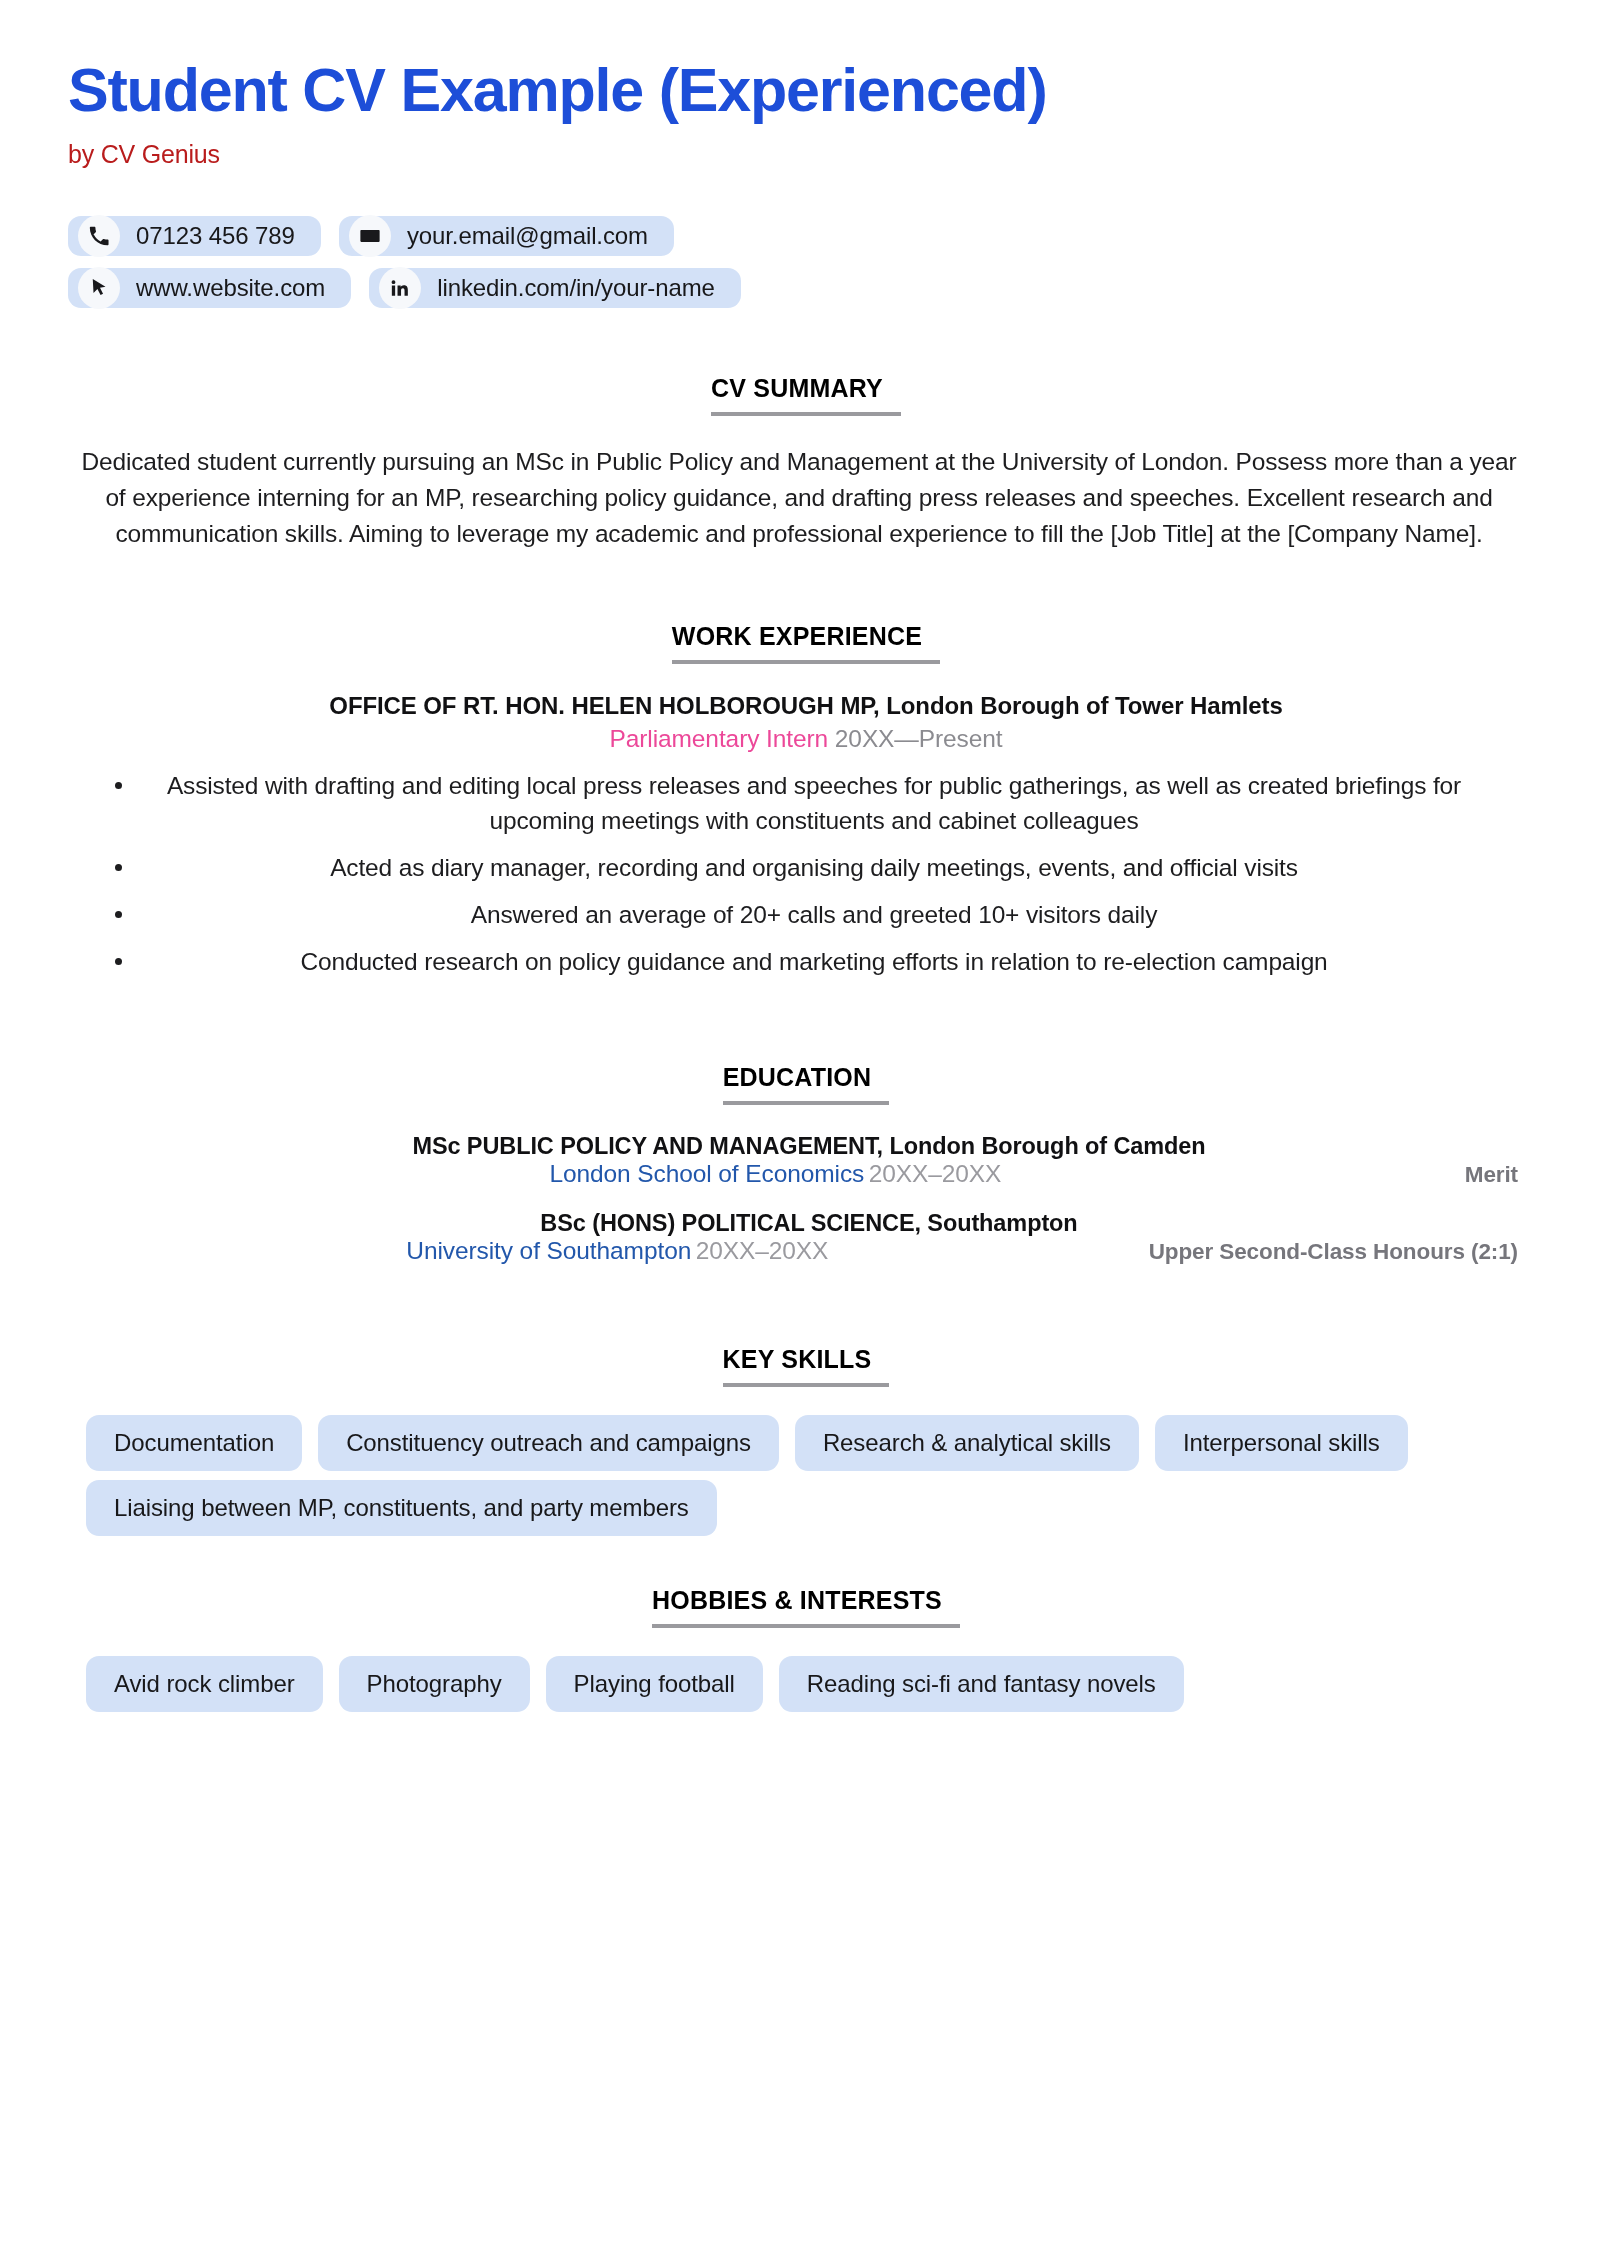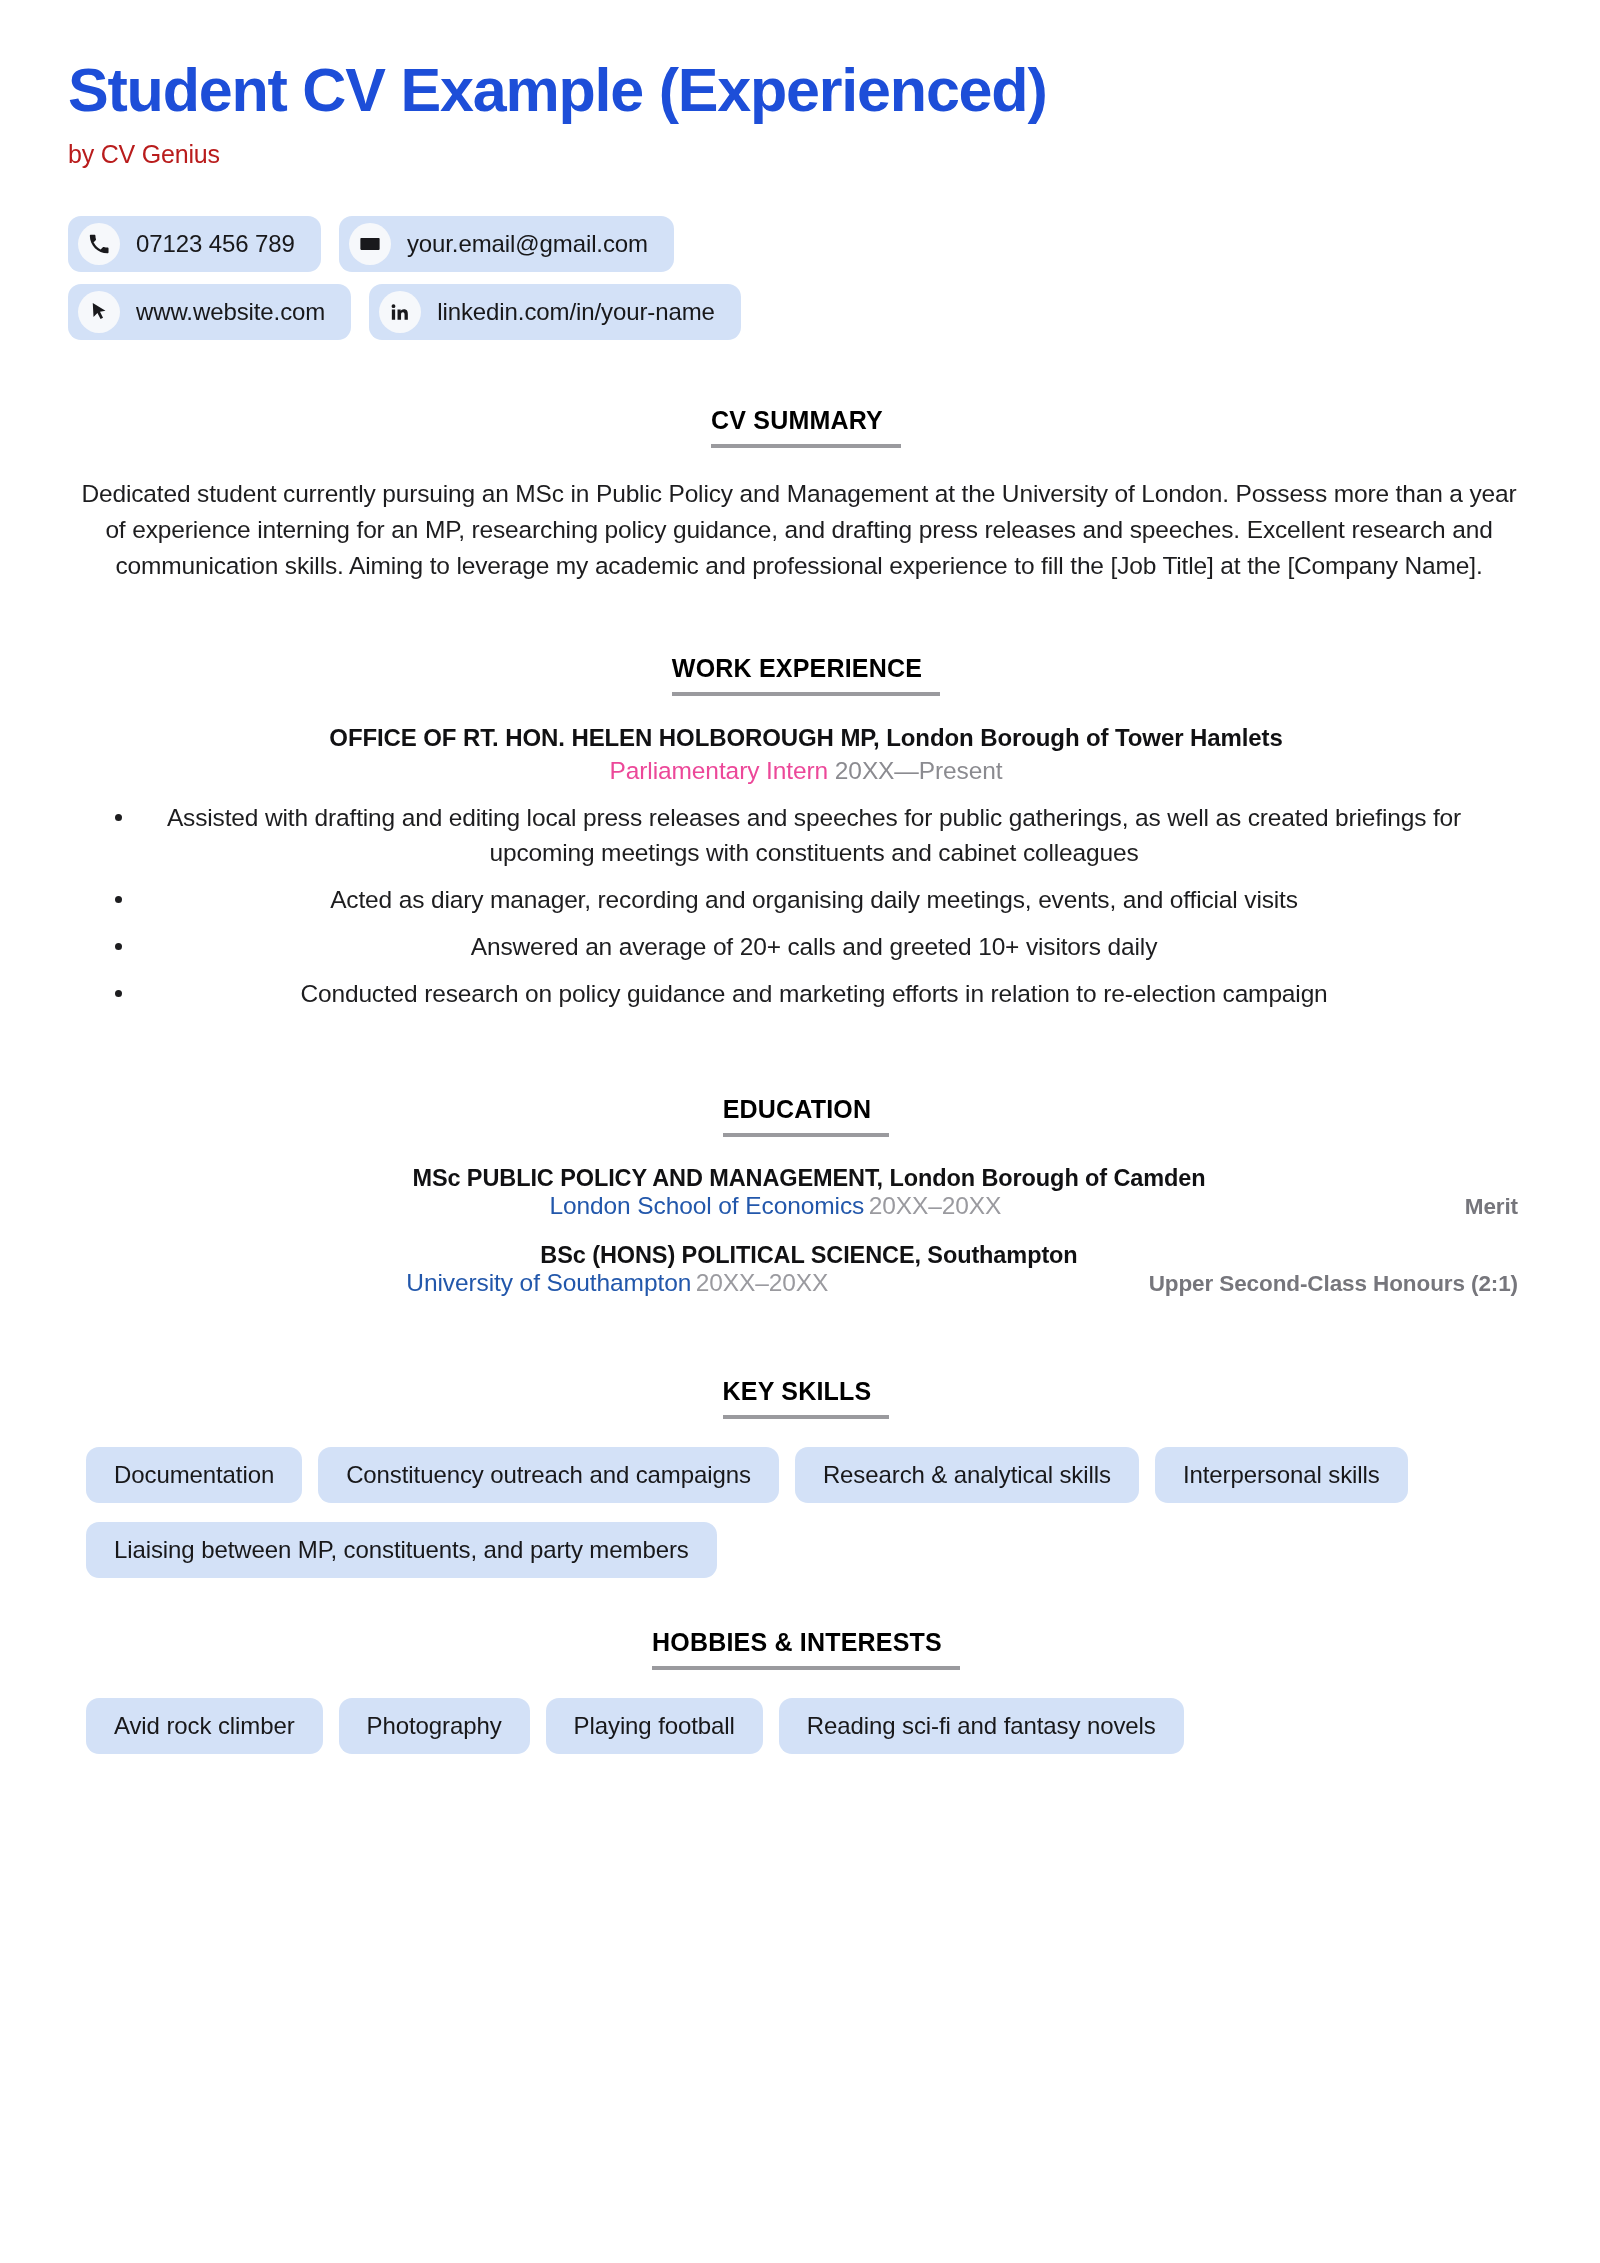--- a/index.html
+++ b/index.html
@@ -55,21 +55,21 @@
     flex-wrap: nowrap;
     align-items: center;
     gap: 18px;
     margin-bottom: 12px;
   }
   .contact-pill {
     display: inline-flex;
     align-items: center;
     background: #d3e1f7;
     border-radius: 13px;
-    height: 56px;
+    height: 40px;
     padding: 0 26px 0 10px;
   }
   .contact-ico {
     width: 42px;
     height: 42px;
     border-radius: 50%;
     background: #f6f8fb;
     display: inline-flex;
     align-items: center;
     justify-content: center;
@@ -185,21 +185,21 @@
     color: #76767c;
     white-space: nowrap;
     padding-right: 14px;
     letter-spacing: -0.1px;
   }
 
   
   .chips {
     display: flex;
     flex-wrap: wrap;
-    gap: 19px 16px;
+    gap: 9px 16px;
     padding-left: 18px;
     max-width: 1390px;
   }
   .chip {
     background: #d3e1f7;
     border-radius: 13px;
     height: 56px;
     display: inline-flex;
     align-items: center;
     padding: 0 28px;

